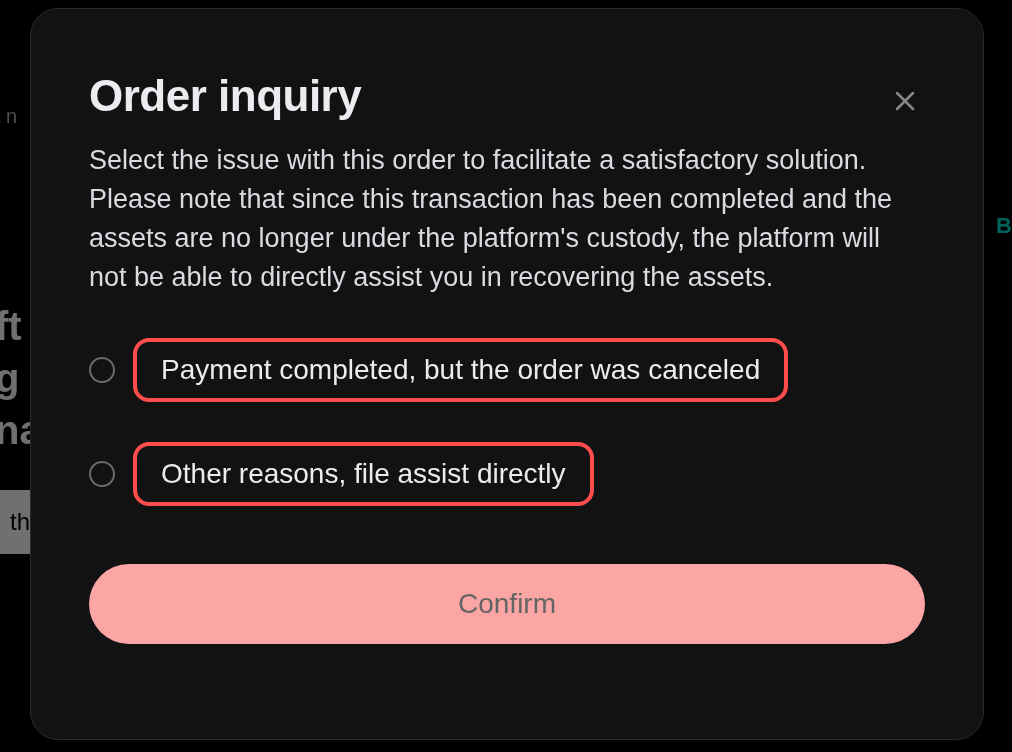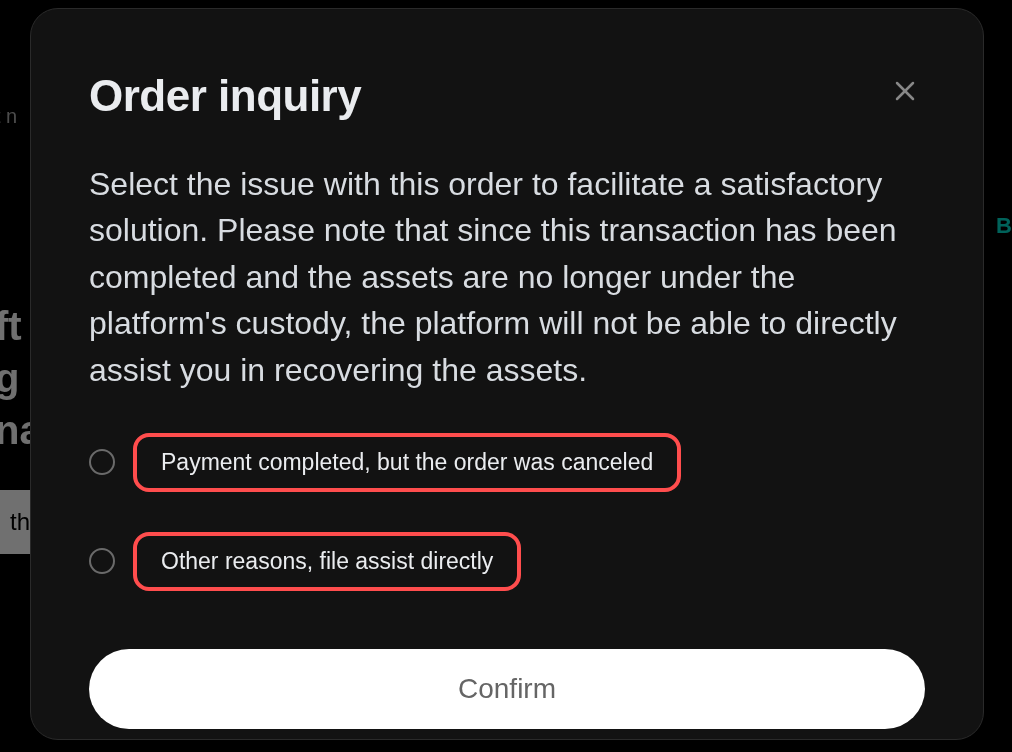--- a/index.html
+++ b/index.html
@@ -71,22 +71,22 @@
       width: 954px;
       height: 732px;
       background: #121212;
       border-radius: 28px;
       padding: 62px 58px 50px 58px;
       border: 1px solid #2a2a2a;
     }
     .modal-header {
       display: flex;
       justify-content: space-between;
-      align-items: flex-start;
-      margin-bottom: 40px;
+      align-items: flex-end;
+      margin-bottom: 20px;
     }
     .modal-title {
       color: #eaecef;
       font-size: 44px;
       font-weight: 800;
       letter-spacing: -0.5px;
     }
     .close-button {
       width: 40px;
       height: 40px;
@@ -95,21 +95,21 @@
       justify-content: center;
       cursor: pointer;
       color: #888;
     }
     .close-button svg {
       width: 24px;
       height: 24px;
     }
     .modal-description {
       color: #d8dce1;
-      font-size: 32px;
+      font-size: 27px;
       line-height: 1.45;
       margin-bottom: 40px;
       font-weight: 500;
     }
     .radio-option {
       display: flex;
       align-items: center;
       gap: 18px;
       margin-bottom: 40px;
     }
@@ -123,27 +123,27 @@
       flex-shrink: 0;
     }
     .radio-label-box {
       border: 4px solid #ff4d4d;
       border-radius: 16px;
       padding: 12px 24px 12px 24px;
       display: inline-block;
     }
     .radio-label {
       color: #eaecef;
-      font-size: 23px;
+      font-size: 28px;
       font-weight: 500;
     }
     .confirm-button {
       width: 100%;
       height: 80px;
-      background: #ffffff;
+      background: #fca5a5;
       border: none;
       border-radius: 40px;
       color: #656565;
       font-size: 28px;
       font-weight: 500;
       cursor: pointer;
       margin-top: 18px;
     }
   </style>
 </head>

